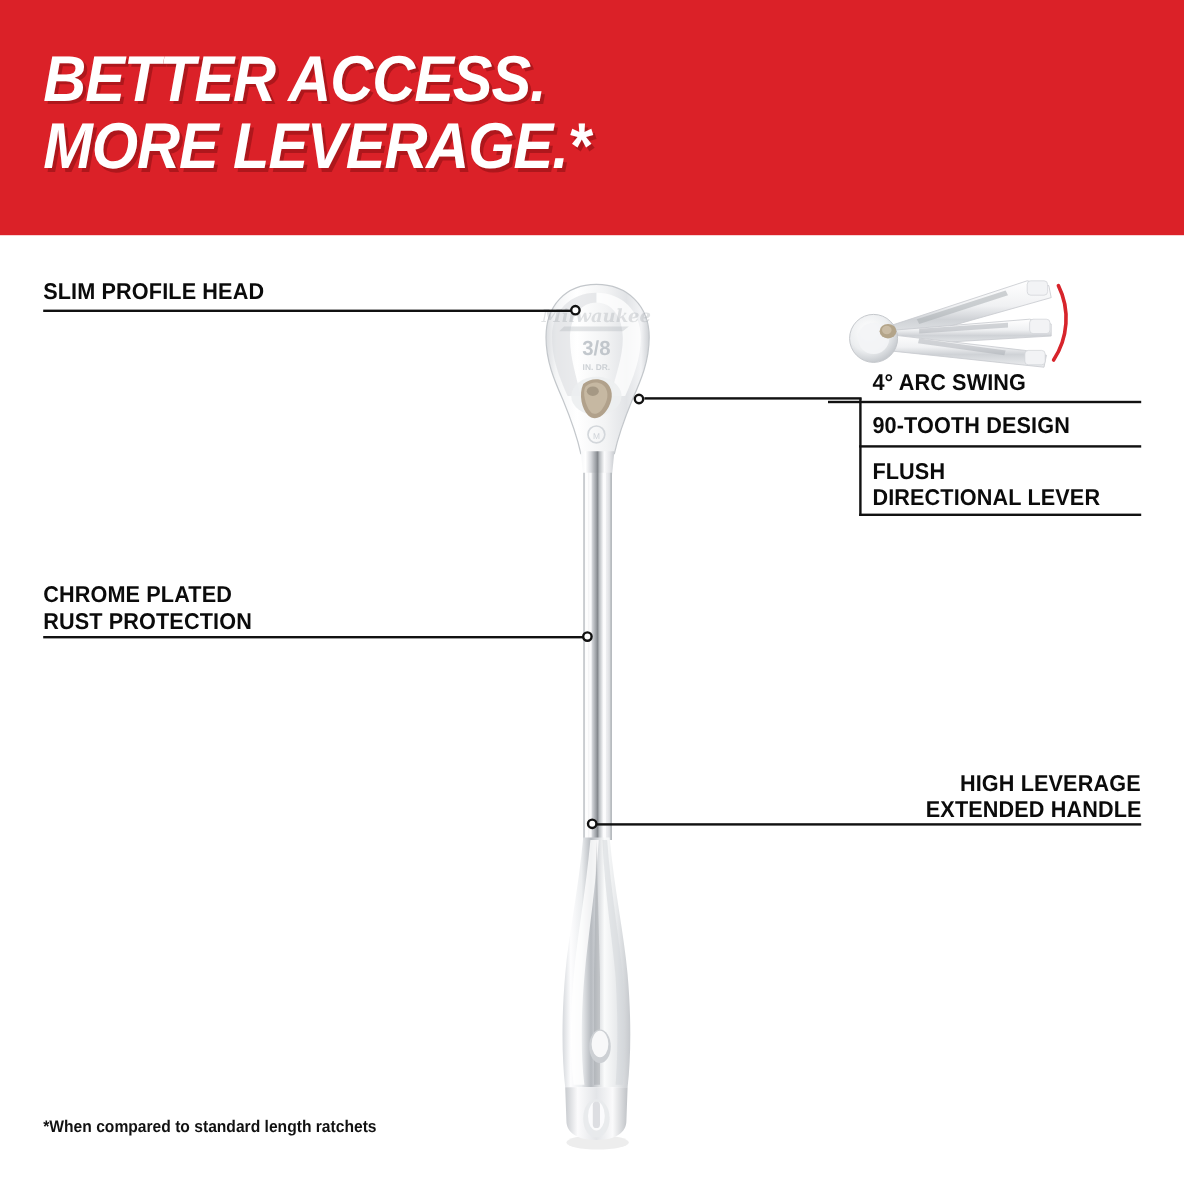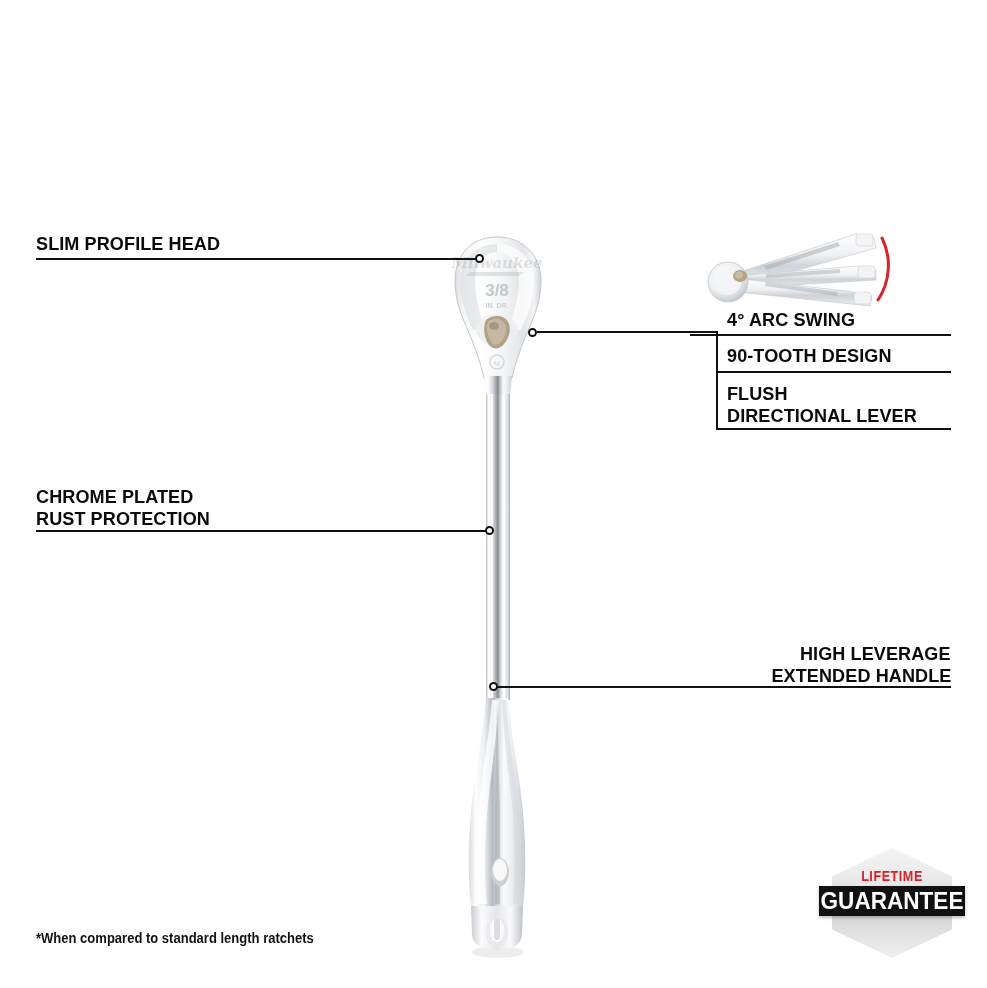--- a/index.html
+++ b/index.html
@@ -114,20 +114,24 @@
     transform:scaleX(0.93);
     transform-origin:left top;
     white-space:nowrap;
   }
 </style>
 </head>
 <body>
 
 <div class="stage">
 
+  <div class="banner">
+    <div class="banner-line l1">BETTER ACCESS.</div>
+    <div class="banner-line l2">MORE LEVERAGE.*</div>
+  </div>
 
   <svg class="ratchet" viewBox="0 0 987 988">
     <defs>
       <linearGradient id="chromeShaft" x1="0" y1="0" x2="1" y2="0">
         <stop offset="0%" stop-color="#f7f8f9"></stop>
         <stop offset="14%" stop-color="#ffffff"></stop>
         <stop offset="30%" stop-color="#d8dade"></stop>
         <stop offset="44%" stop-color="#9fa3a8"></stop>
         <stop offset="50%" stop-color="#83878c"></stop>
         <stop offset="56%" stop-color="#b9bdc1"></stop>
@@ -309,23 +313,16 @@
 
   <div class="callout-label" style="left:727px;top:345px;">90-TOOTH DESIGN</div>
   <div class="rule" style="left:716px;top:371px;width:235px;"></div>
 
   <div class="callout-label" style="left:727px;top:383px;">FLUSH</div>
   <div class="callout-label" style="left:727px;top:405px;">DIRECTIONAL LEVER</div>
   <div class="rule" style="left:716px;top:428px;width:235px;"></div>
 
   <div class="vrule" style="left:716px;top:332px;height:98px;"></div>
 
-  <div class="badge">
-    <div class="badge-hex"></div>
-    <div class="badge-lifetime">LIFETIME</div>
-    <div class="badge-bar">
-      <span class="badge-guarantee">GUARANTEE</span>
-    </div>
-  </div>
 
   <div class="footnote">*When compared to standard length ratchets</div>
 
 </div>
 
 </body></html>

